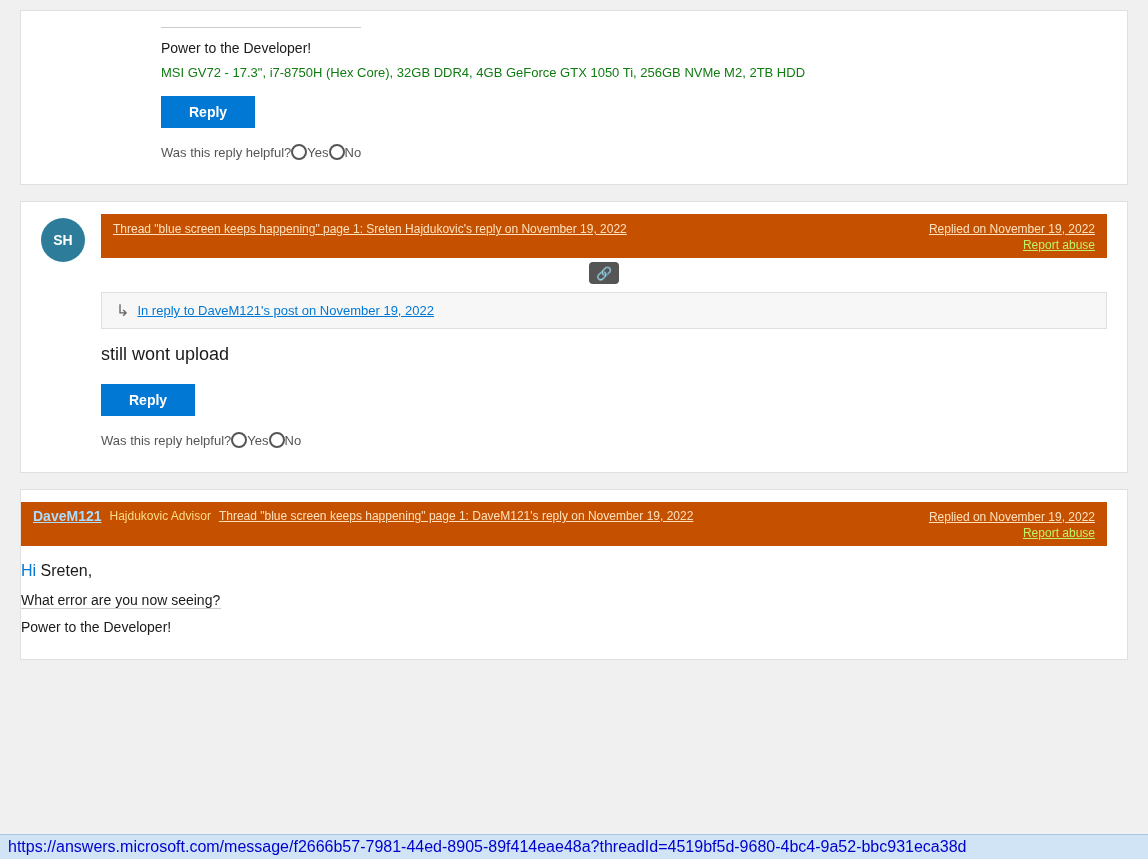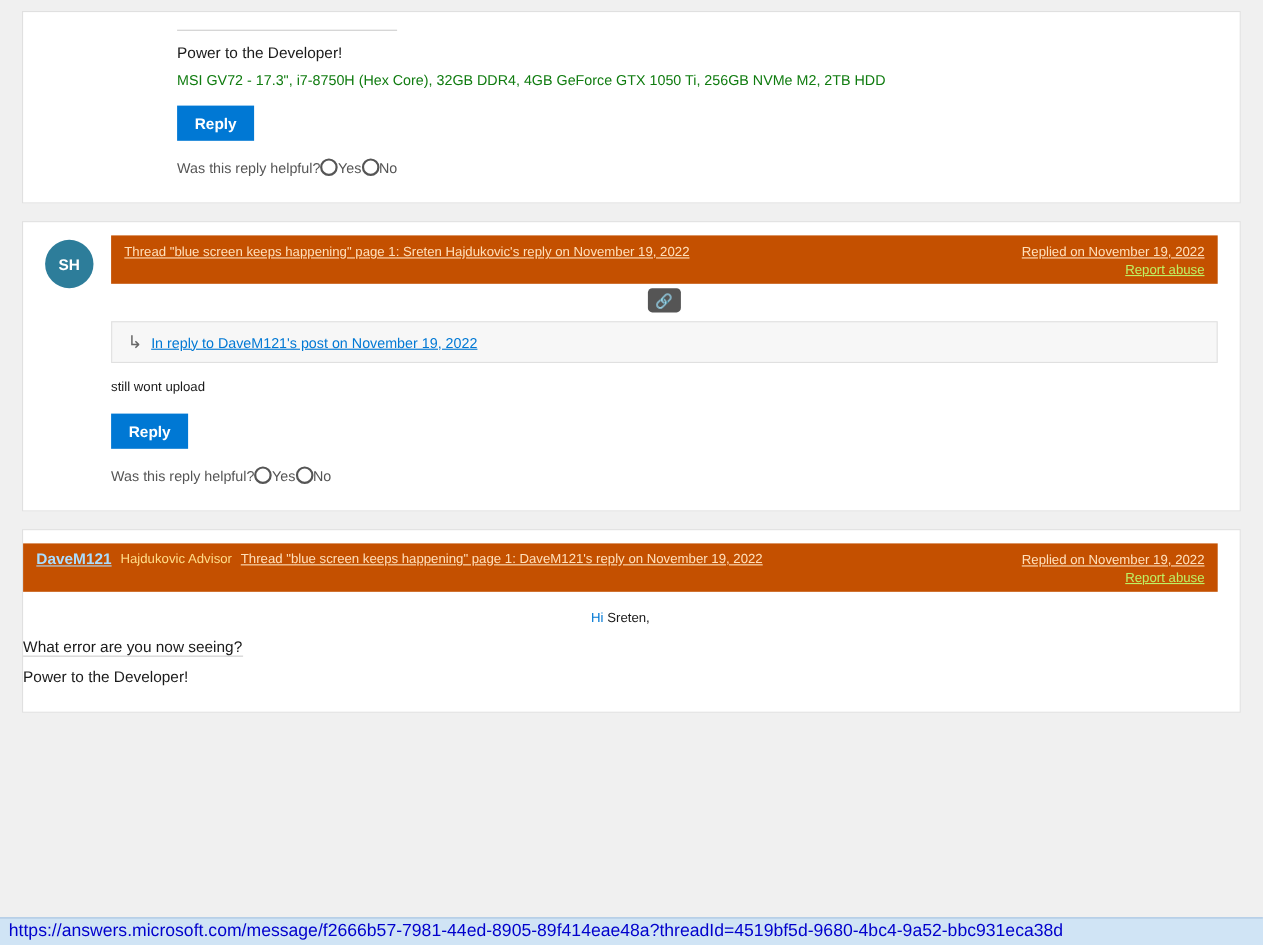--- a/index.html
+++ b/index.html
@@ -41,21 +41,21 @@
     .post-specs {
       color: #107c10;
       font-size: 13px;
       margin-bottom: 16px;
     }
 
     .reply-btn {
       background: #0078d4;
       color: #fff;
       border: none;
-      padding: 8px 16px;
+      padding: 8px 28px;
       font-size: 14px;
       font-weight: 600;
       cursor: pointer;
       margin-bottom: 16px;
       display: inline-block;
     }
 
     .helpful-row {
       display: flex;
       align-items: center;
@@ -161,21 +161,21 @@
 
     .reply-to-link {
       color: #0078d4;
       text-decoration: underline;
       cursor: pointer;
     }
 
     .post-body-text {
       color: #1a1a1a;
       margin-bottom: 16px;
-      font-size: 12px;
+      font-size: 18px;
       line-height: 1.5;
     }
 
     
     .third-card {
       background: #fff;
       border: 1px solid #e0e0e0;
       margin-bottom: 0;
       display: flex;
       flex-direction: row;
@@ -315,21 +315,21 @@
             <span class="thread-link-text">Thread "blue screen keeps happening" page 1:  DaveM121's reply on November 19, 2022</span>
           </div>
         </div>
         <div style="text-align:right;">
           <span class="replied-date-link">Replied on November 19, 2022</span>
           <a class="report-abuse-link">Report abuse</a>
         </div>
       </div>
 
       <div style="padding-top: 14px; padding-bottom: 8px;">
-        <p style="margin-bottom: 12px; font-size:12px;text-align:center;">
+        <p style="margin-bottom: 12px; font-size:16px;">
           <span style="color:#0078d4;">Hi</span><span> Sreten,</span>
         </p>
         <p style="font-size:14px;">What error are you now seeing?</p>
         <hr class="divider-line">
         <p style="color:#1a1a1a; font-size:14px; margin-top:8px;">Power to the Developer!</p>
       </div>
     </div>
   </div>
 
 </div>

